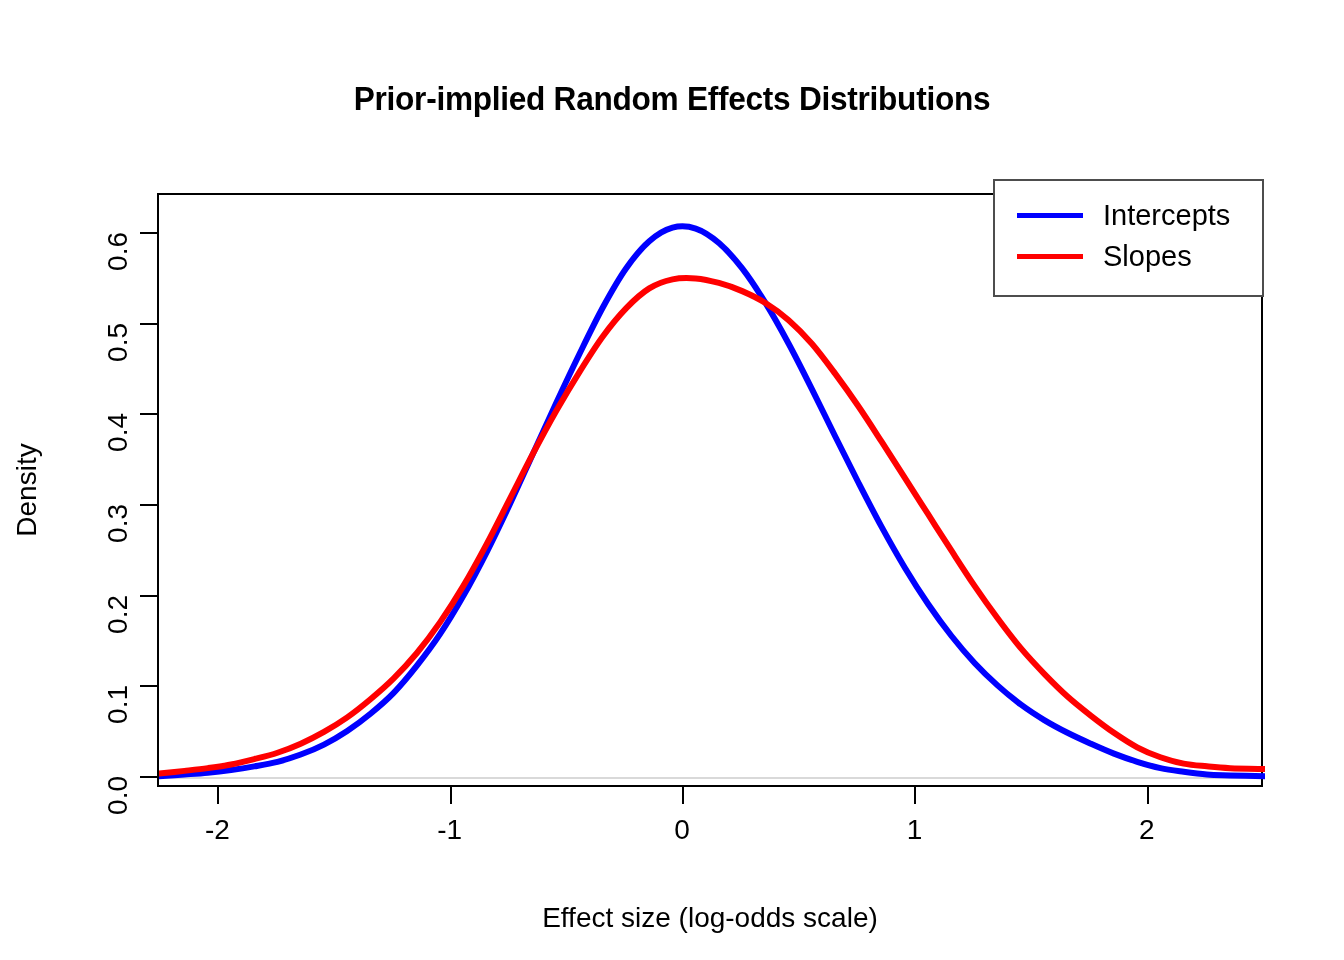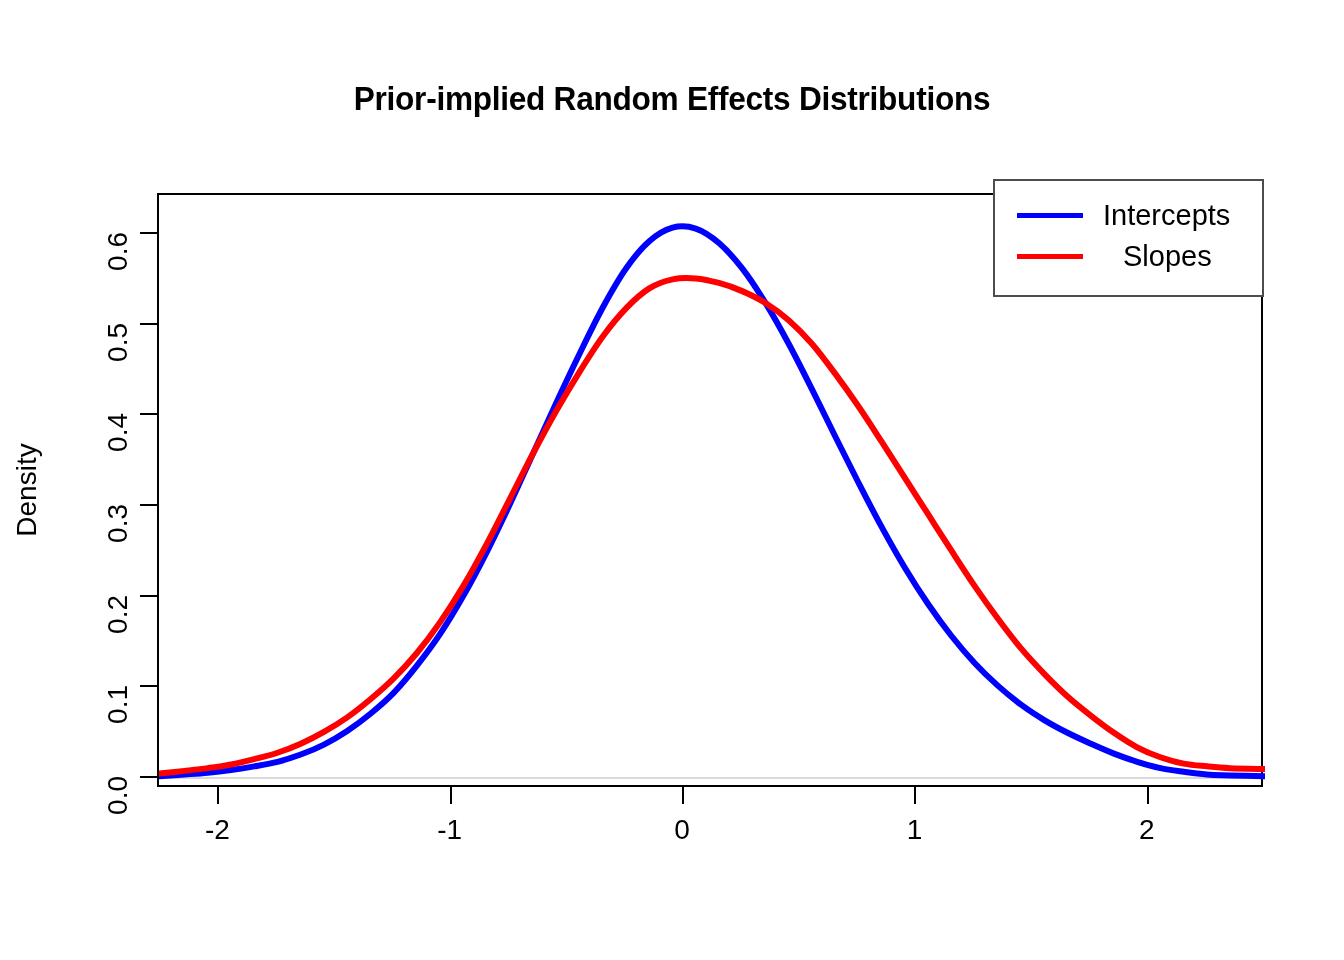--- a/index.html
+++ b/index.html
@@ -231,28 +231,29 @@
         <div class="xlab-inner">0</div>
       </div>
       <div class="xlab-wrap" style="left: 914.471px;">
         <div class="xlab-inner">1</div>
       </div>
       <div class="xlab-wrap" style="left: 1146.82px;">
         <div class="xlab-inner">2</div>
       </div>
     </div>
 
+  <div id="x-axis-title">Effect size (log-odds scale)</div>
   <div id="y-axis-title-wrap">
     <div id="y-axis-title">Density</div>
   </div>
 
   <div id="legend">
       <div class="legend-row" style="top: 14px;">
         <span class="legend-swatch" style="background: rgb(0, 0, 255);"></span>
         <span class="legend-label">Intercepts</span>
       </div>
-      <div class="legend-row" style="top: 55px; gap: 20px;">
+      <div class="legend-row" style="top: 55px;">
         <span class="legend-swatch" style="background: rgb(255, 0, 0);"></span>
         <span class="legend-label">Slopes</span>
       </div>
     </div>
 
 </div>
 
 </body></html>

